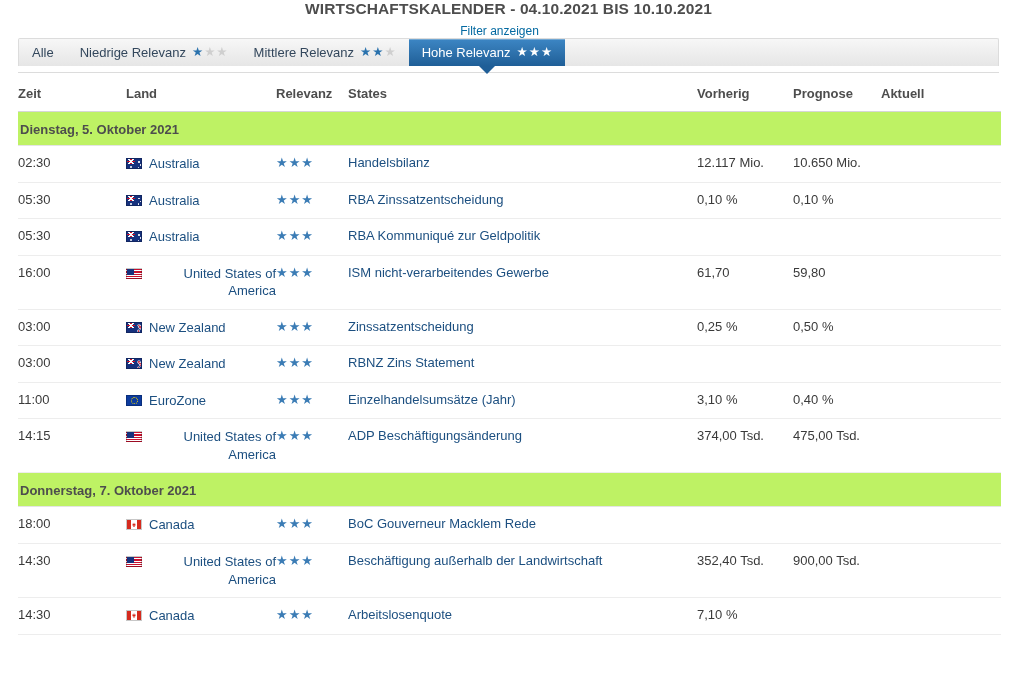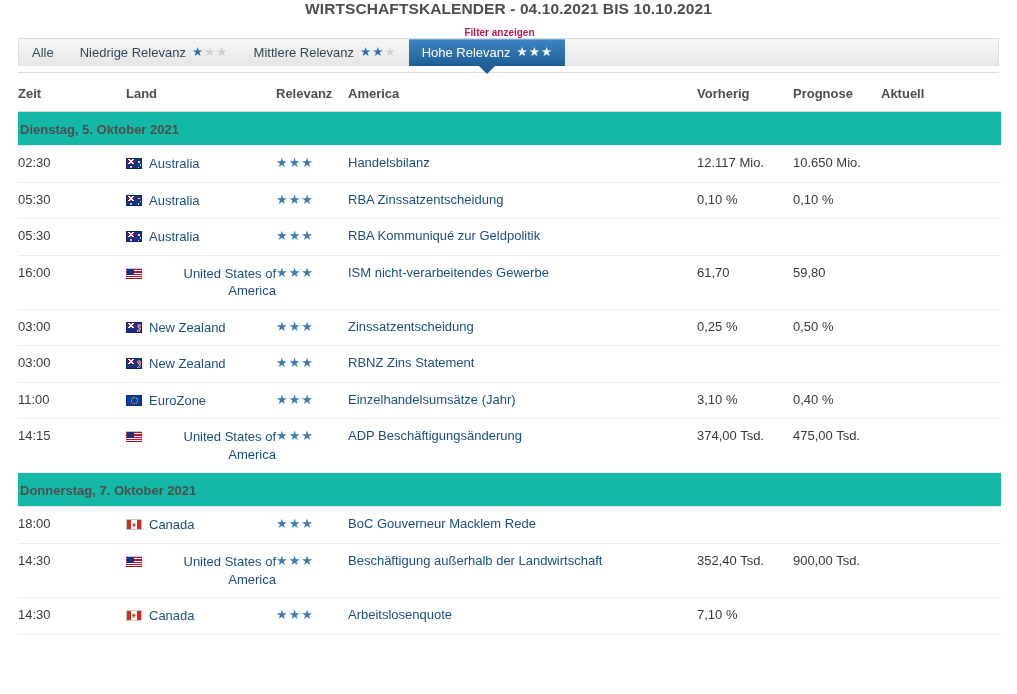--- a/index.html
+++ b/index.html
@@ -28,23 +28,23 @@
     flex-direction: column;
   }
   .page-title {
     font-size: 15.5px;
     font-weight: bold;
     color: #4d4d4d;
     letter-spacing: .1px;
     white-space: nowrap;
   }
   .filter-link {
-    font-size: 10px;
-    font-weight: bold;
-    color: #be185d;
+    font-size: 12px;
+    font-weight: normal;
+    color: #0369a1;
     text-decoration: none;
     cursor: pointer;
     white-space: nowrap;
     padding-right: 18px;
   }
 
   
   .tabbar-wrap {
     position: relative;
     margin: 0 18px 0 18px;
@@ -121,21 +121,21 @@
   .col-vorherig { width: 96px; }
   .col-prognose { width: 88px; }
   .col-aktuell  { width: 120px; }
 
   tr.day-row td {
     font-size: 13px;
     font-weight: bold;
     color: #4d4d4d;
     padding: 10px 0 8px 2px;
     border-bottom: 1px solid #e4e4e4;
-    background: #14b8a6;
+    background: #bef264;
   }
 
   tr.ev-row td {
     font-size: 13px;
     color: #3a3a3a;
     padding: 9px 0;
     border-bottom: 1px solid #ededed;
     vertical-align: top;
   }
 
@@ -302,21 +302,21 @@
           <col class="col-termin">
         <col class="col-vorherig">
           <col class="col-prognose">
           <col class="col-aktuell">
       </colgroup>
       <thead>
         <tr>
           <th>Zeit</th>
           <th>Land</th>
           <th>Relevanz</th>
-          <th>America</th>
+          <th>States</th>
           <th>Vorherig</th>
           <th>Prognose</th>
           <th>Aktuell</th>
         </tr>
       </thead>
       <tbody id="cal-body">
           <tr class="day-row">
             <td colspan="7">Dienstag, 5. Oktober 2021</td>
           </tr>
           <tr class="ev-row">

